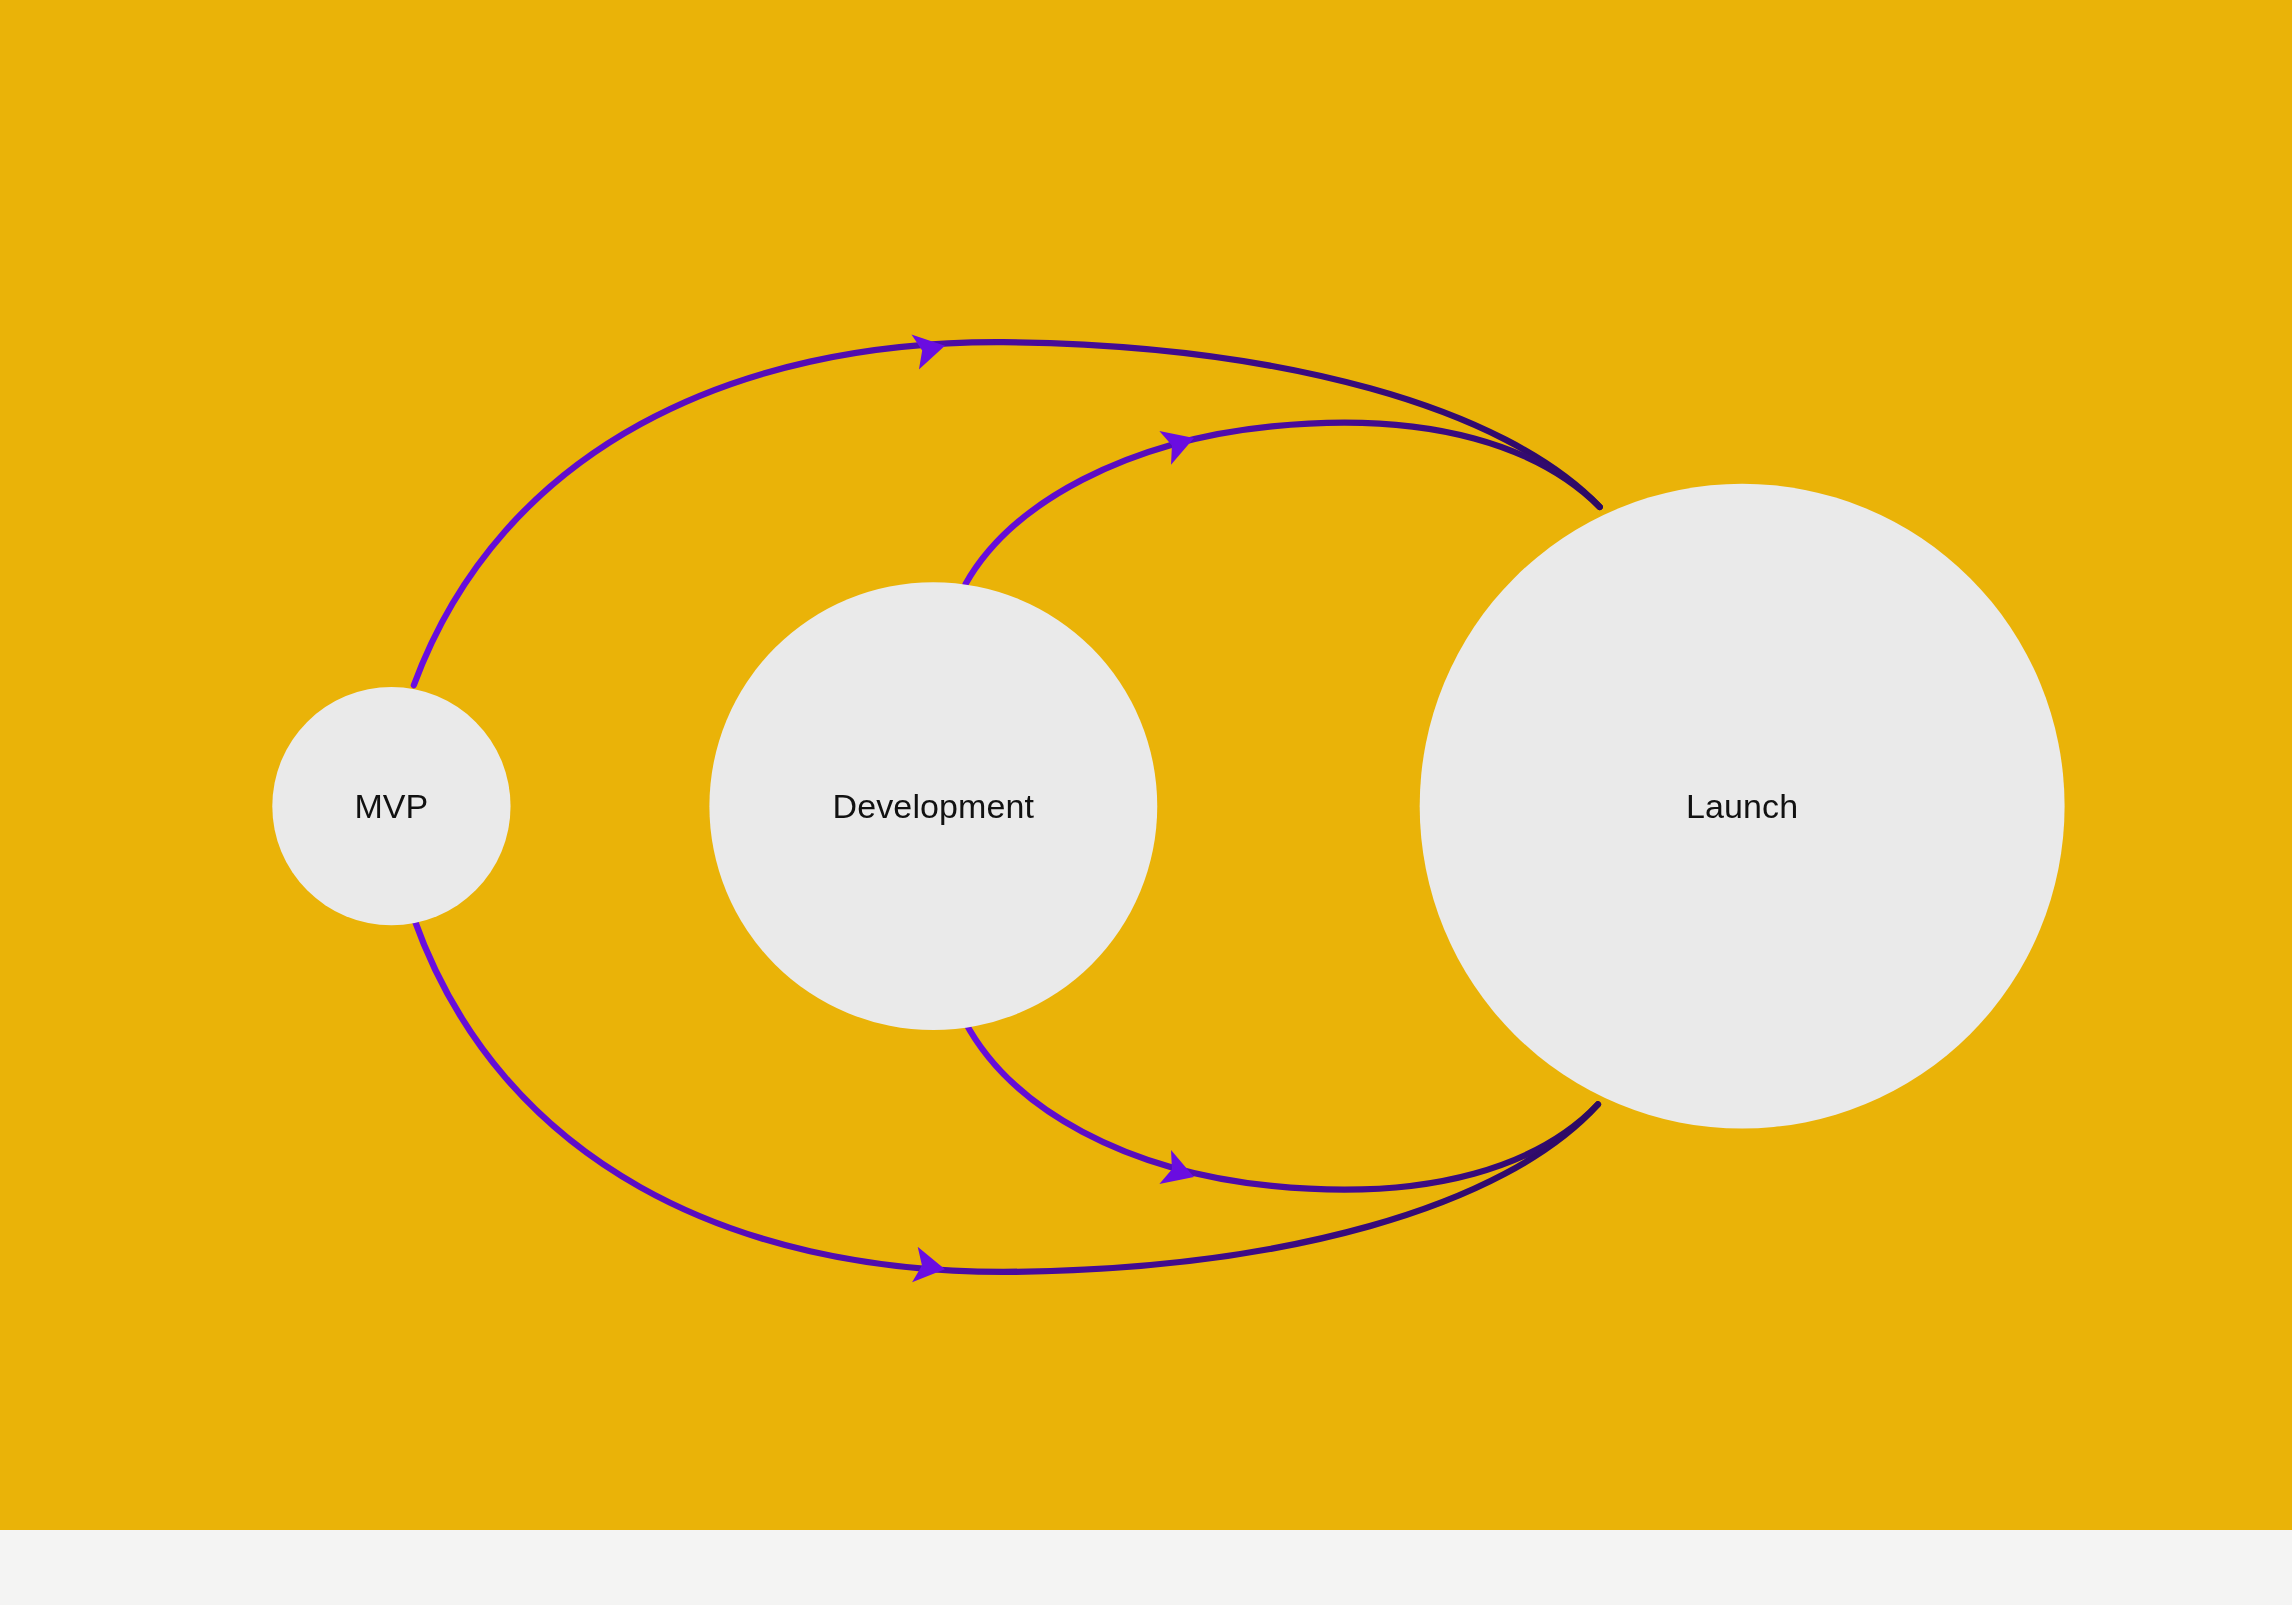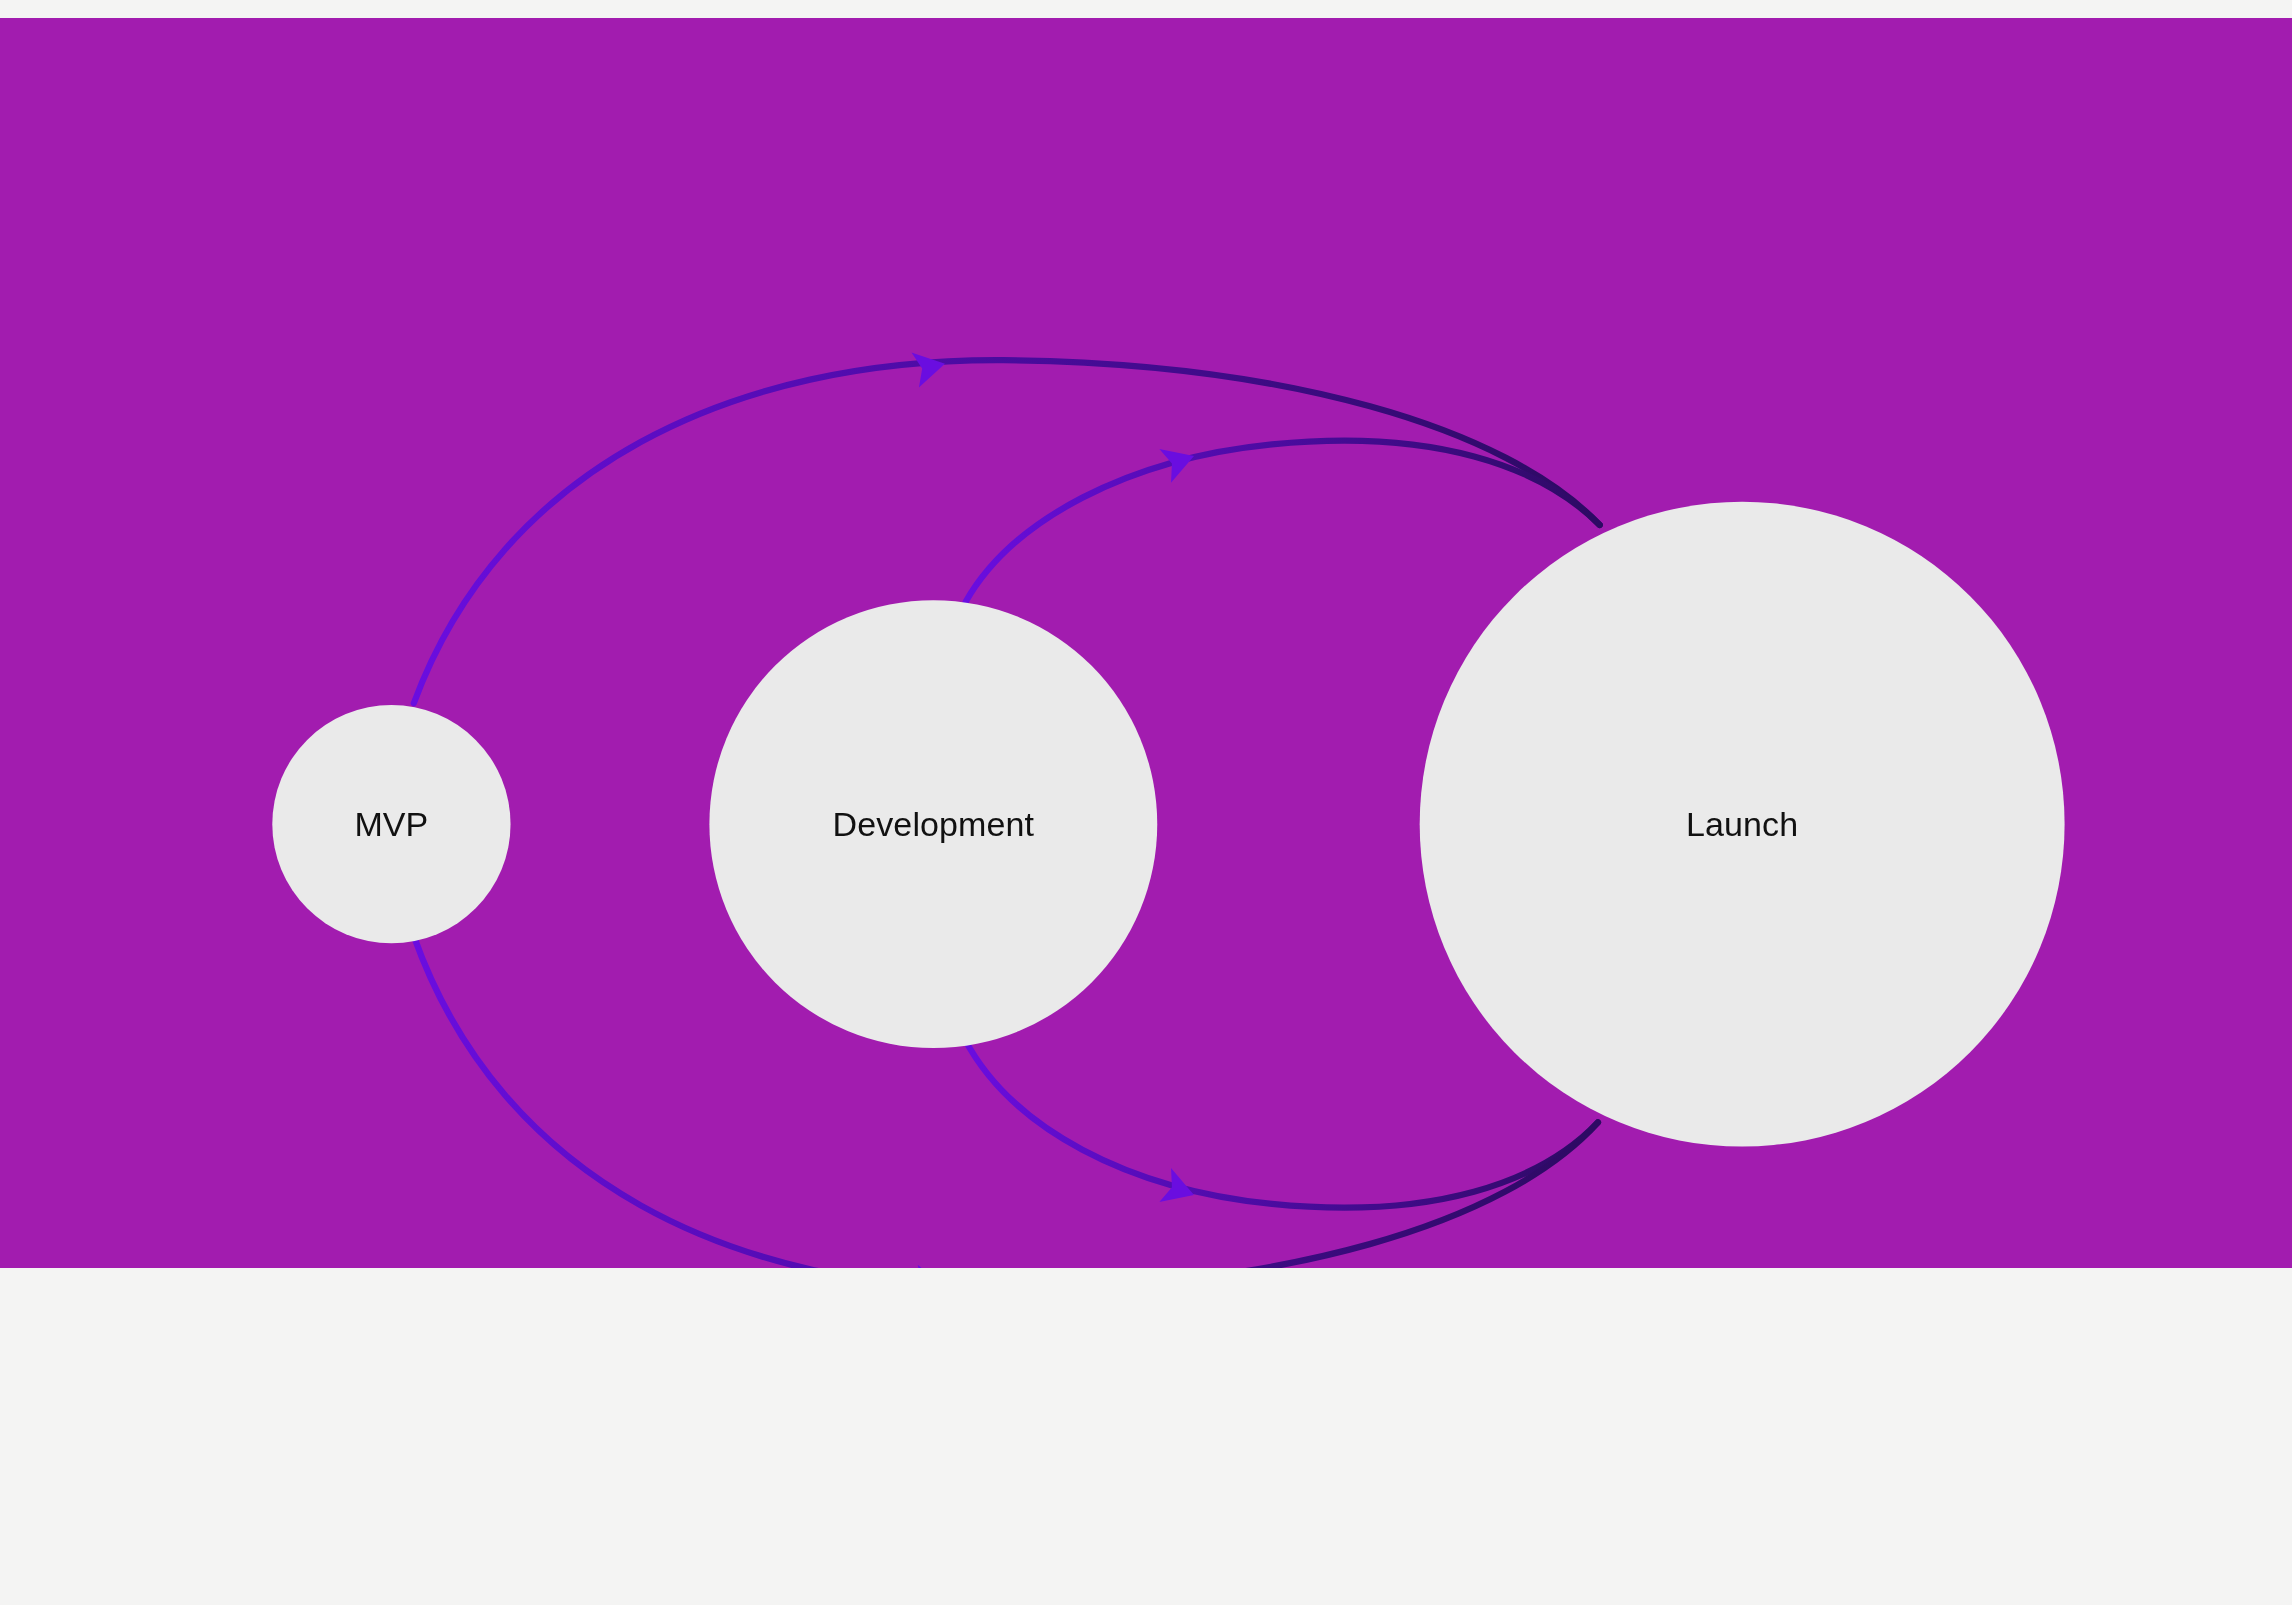--- a/index.html
+++ b/index.html
@@ -6,24 +6,23 @@
     margin: 0;
     padding: 0;
     background: #f4f4f3;
   }
   body {
     font-family: "Liberation Sans", sans-serif;
   }
   #canvas {
     position: relative;
     width: 2293px;
-    height: 1250px;
-    background: #a21caf;
+    height: 1530px;
+    background: #eab308;
     overflow: hidden;
-    margin-top: 18px;
   }
   #graph-svg {
     position: absolute;
     top: 0;
     left: 0;
     width: 2293px;
     height: 1606px;
     display: block;
   }
   .node-circle {

